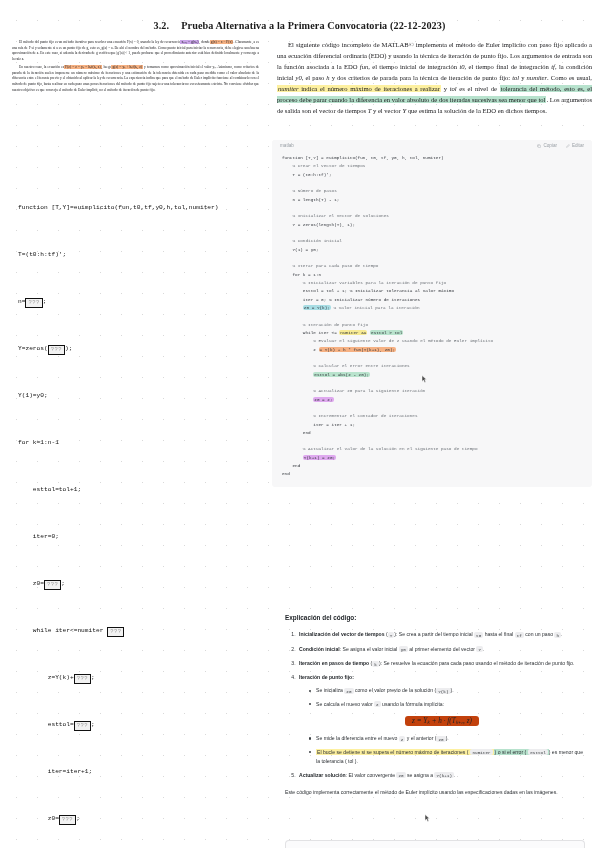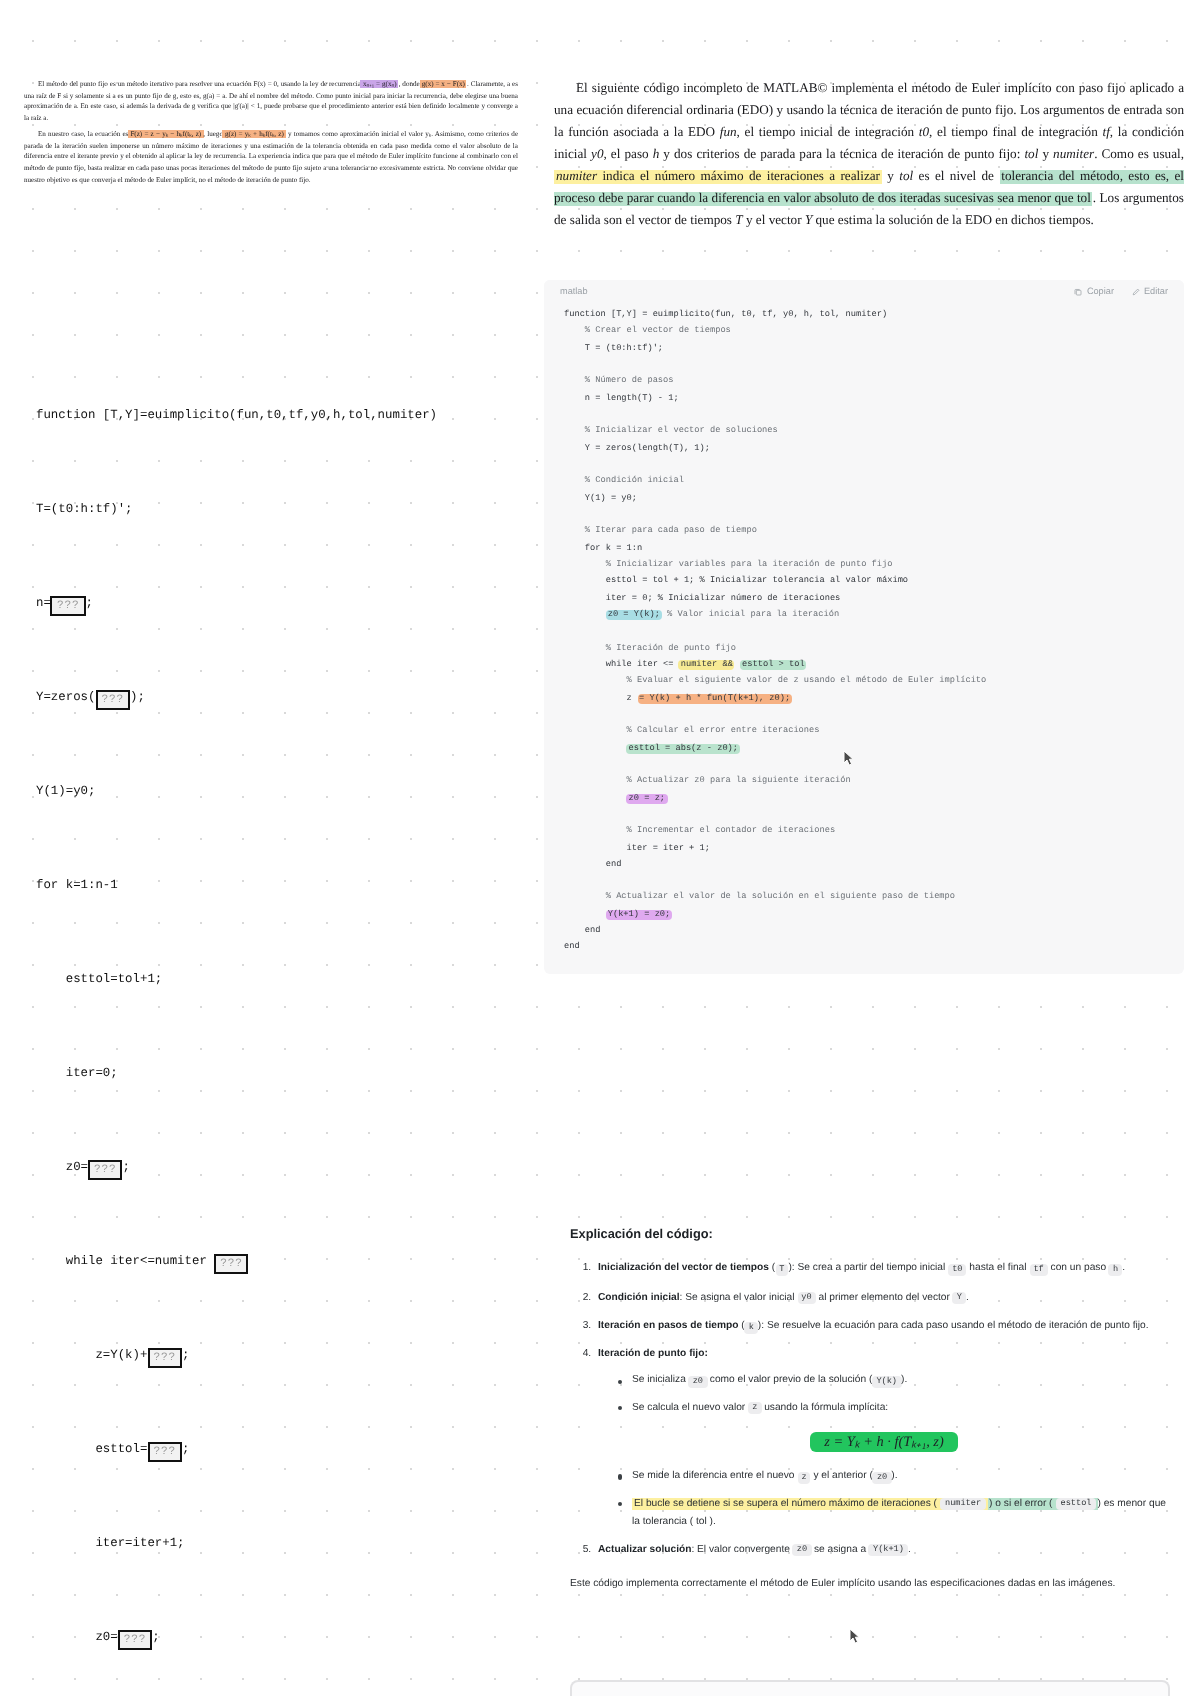--- a/index.html
+++ b/index.html
@@ -139,41 +139,44 @@
   .b{font-weight:bold;color:#1d2125;}
   code.tok{
     background:#ededef;border-radius:2px;
     font-family:"Liberation Mono", monospace;
     font-size:4.3px;padding:0.5px 2px;color:#33373b;
   }
   .formula{
     text-align:center;margin:6px 0 7px 0;
   }
   .formula span{
-    background:#22c55e;border-radius:3px;
+    background:#c2410c;border-radius:3px;
     padding:1px 7px;
     font-family:"Liberation Serif", serif;
     font-style:italic;
     font-size:7.2px;color:#1d2125;
   }
   .closing{margin-top:8px;}
   .bottombox{
     position:absolute;left:285px;top:840px;width:298px;height:8px;
     border:1px solid #e2e2e4;border-bottom:none;border-radius:4px 4px 0 0;
     background:#fbfbfc;
     z-index:2;
   }
 </style>
 </head>
 <body>
 
 <div class="dotgrid"></div>
 
 <div class="sheet">
 
+  <div class="doc-title">
+    <span class="num">3.2.</span><span>Prueba Alternativa a la Primera Convocatoria (22-12-2023)</span>
+  </div>
 
   <div class="col-left">
     <p><span>El método del punto fijo es un método iterativo para resolver una ecuación F(x) = 0, usando la ley de recurrencia</span><mark class="hl-purple">xₙ₊₁ = g(xₙ)</mark><span>, donde</span><mark class="hl-orange">g(x) = x − F(x)</mark><span>. Claramente, a es una raíz de F si y solamente si a es un punto fijo de g, esto es, g(a) = a. De ahí el nombre del método. Como punto inicial para iniciar la recurrencia, debe elegirse una buena aproximación de a. En este caso, si además la derivada de g verifica que |g'(a)| &lt; 1, puede probarse que el procedimiento anterior está bien definido localmente y converge a la raíz a.</span></p>
     <p><span>En nuestro caso, la ecuación es</span><mark class="hl-orange">F(z) = z − yₖ − hₖf(tₖ, z)</mark><span>, luego</span><mark class="hl-orange">g(z) = yₖ + hₖf(tₖ, z)</mark><span> y tomamos como aproximación inicial el valor yₖ. Asimismo, como criterios de parada de la iteración suelen imponerse un número máximo de iteraciones y una estimación de la tolerancia obtenida en cada paso medida como el valor absoluto de la diferencia entre el iterante previo y el obtenido al aplicar la ley de recurrencia. La experiencia indica que para que el método de Euler implícito funcione al combinarlo con el método de punto fijo, basta realizar en cada paso unas pocas iteraciones del método de punto fijo sujeto a una tolerancia no excesivamente estricta. No conviene olvidar que nuestro objetivo es que converja el método de Euler implícit, no el método de iteración de punto fijo.</span></p>
   </div>
 
   <div class="col-right">
     <p><span>El siguiente código incompleto de MATLAB© implementa el método de Euler implícito con paso fijo aplicado a una ecuación diferencial ordinaria (EDO) y usando la técnica de iteración de punto fijo. Los argumentos de entrada son la función asociada a la EDO </span><span class="it">fun</span><span>, el tiempo inicial de integración </span><span class="it">t0</span><span>, el tiempo final de integración </span><span class="it">tf</span><span>, la condición inicial </span><span class="it">y0</span><span>, el paso </span><span class="it">h</span><span> y dos criterios de parada para la técnica de iteración de punto fijo: </span><span class="it">tol</span><span> y </span><span class="it">numiter</span><span>. Como es usual, </span><mark class="hl-yellow"><span class="it">numiter</span><span> indica el número máximo de iteraciones a realizar</span></mark><span> y </span><span class="it">tol</span><span> es el nivel de </span><mark class="hl-green">tolerancia del método, esto es, el proceso debe parar cuando la diferencia en valor absoluto de dos iteradas sucesivas sea menor que tol</mark><span>. Los argumentos de salida son el vector de tiempos </span><span class="it">T</span><span> y el vector </span><span class="it">Y</span><span> que estima la solución de la EDO en dichos tiempos.</span></p>
   </div>
 

